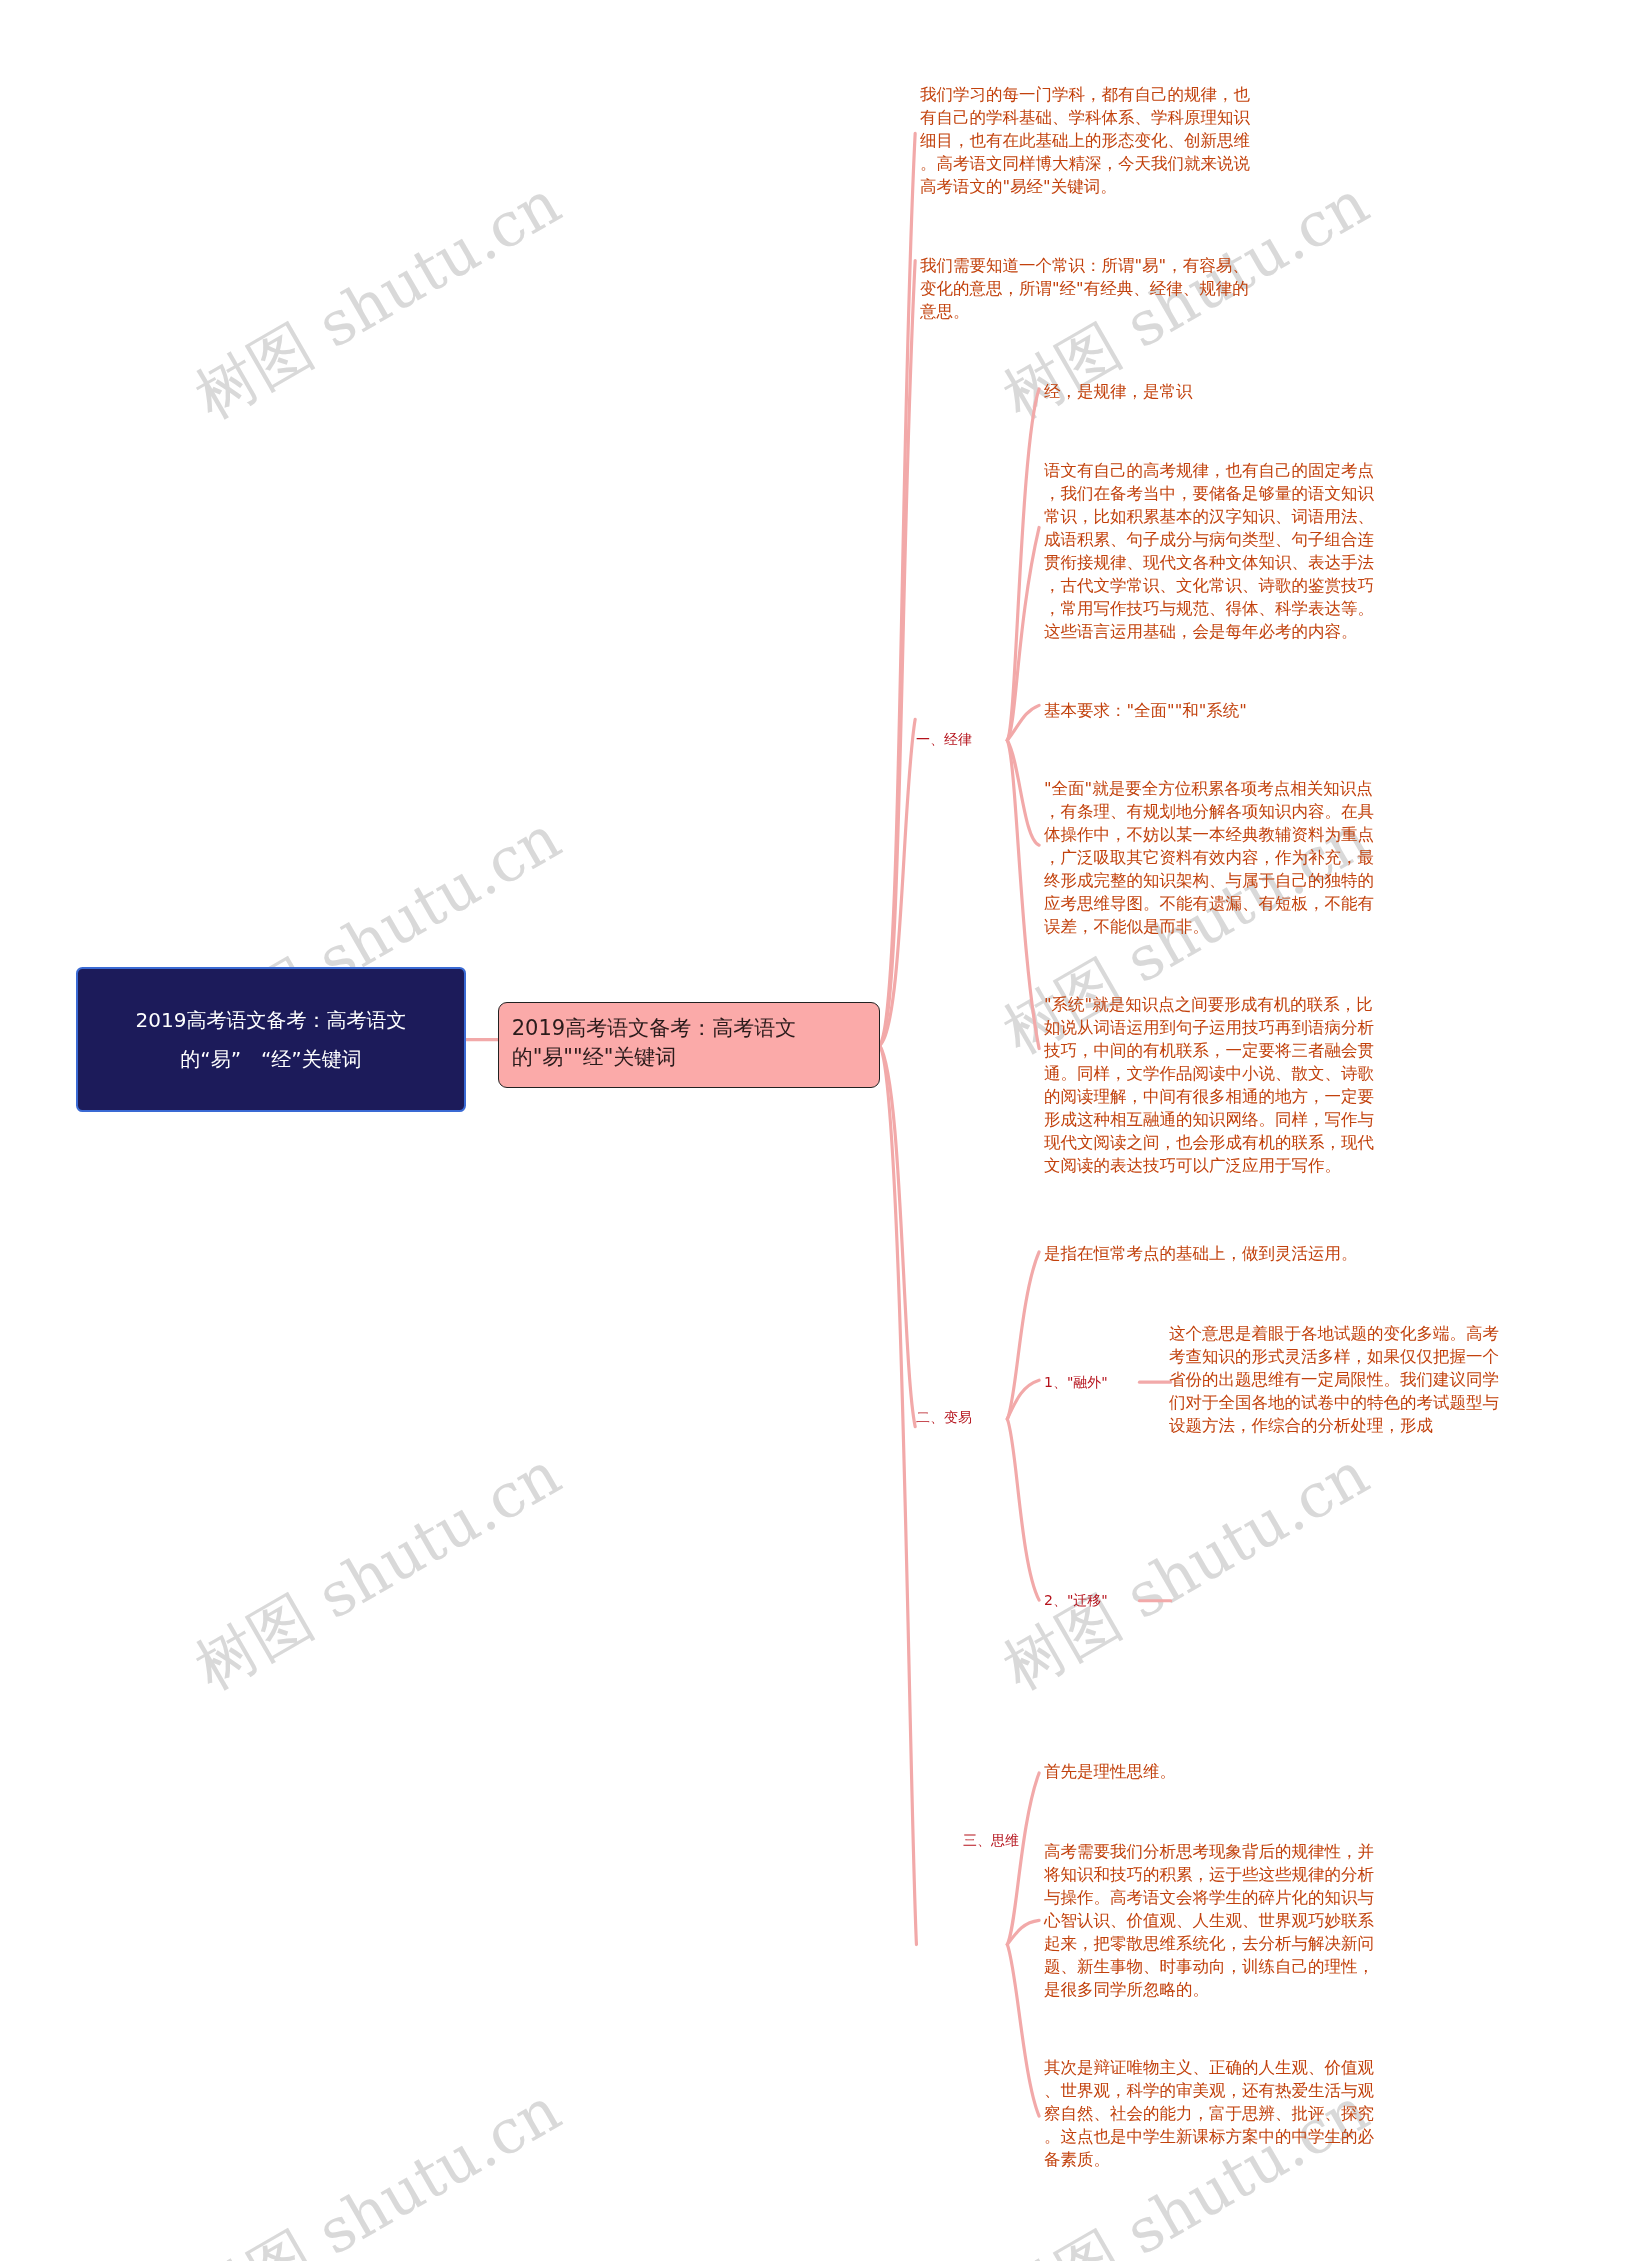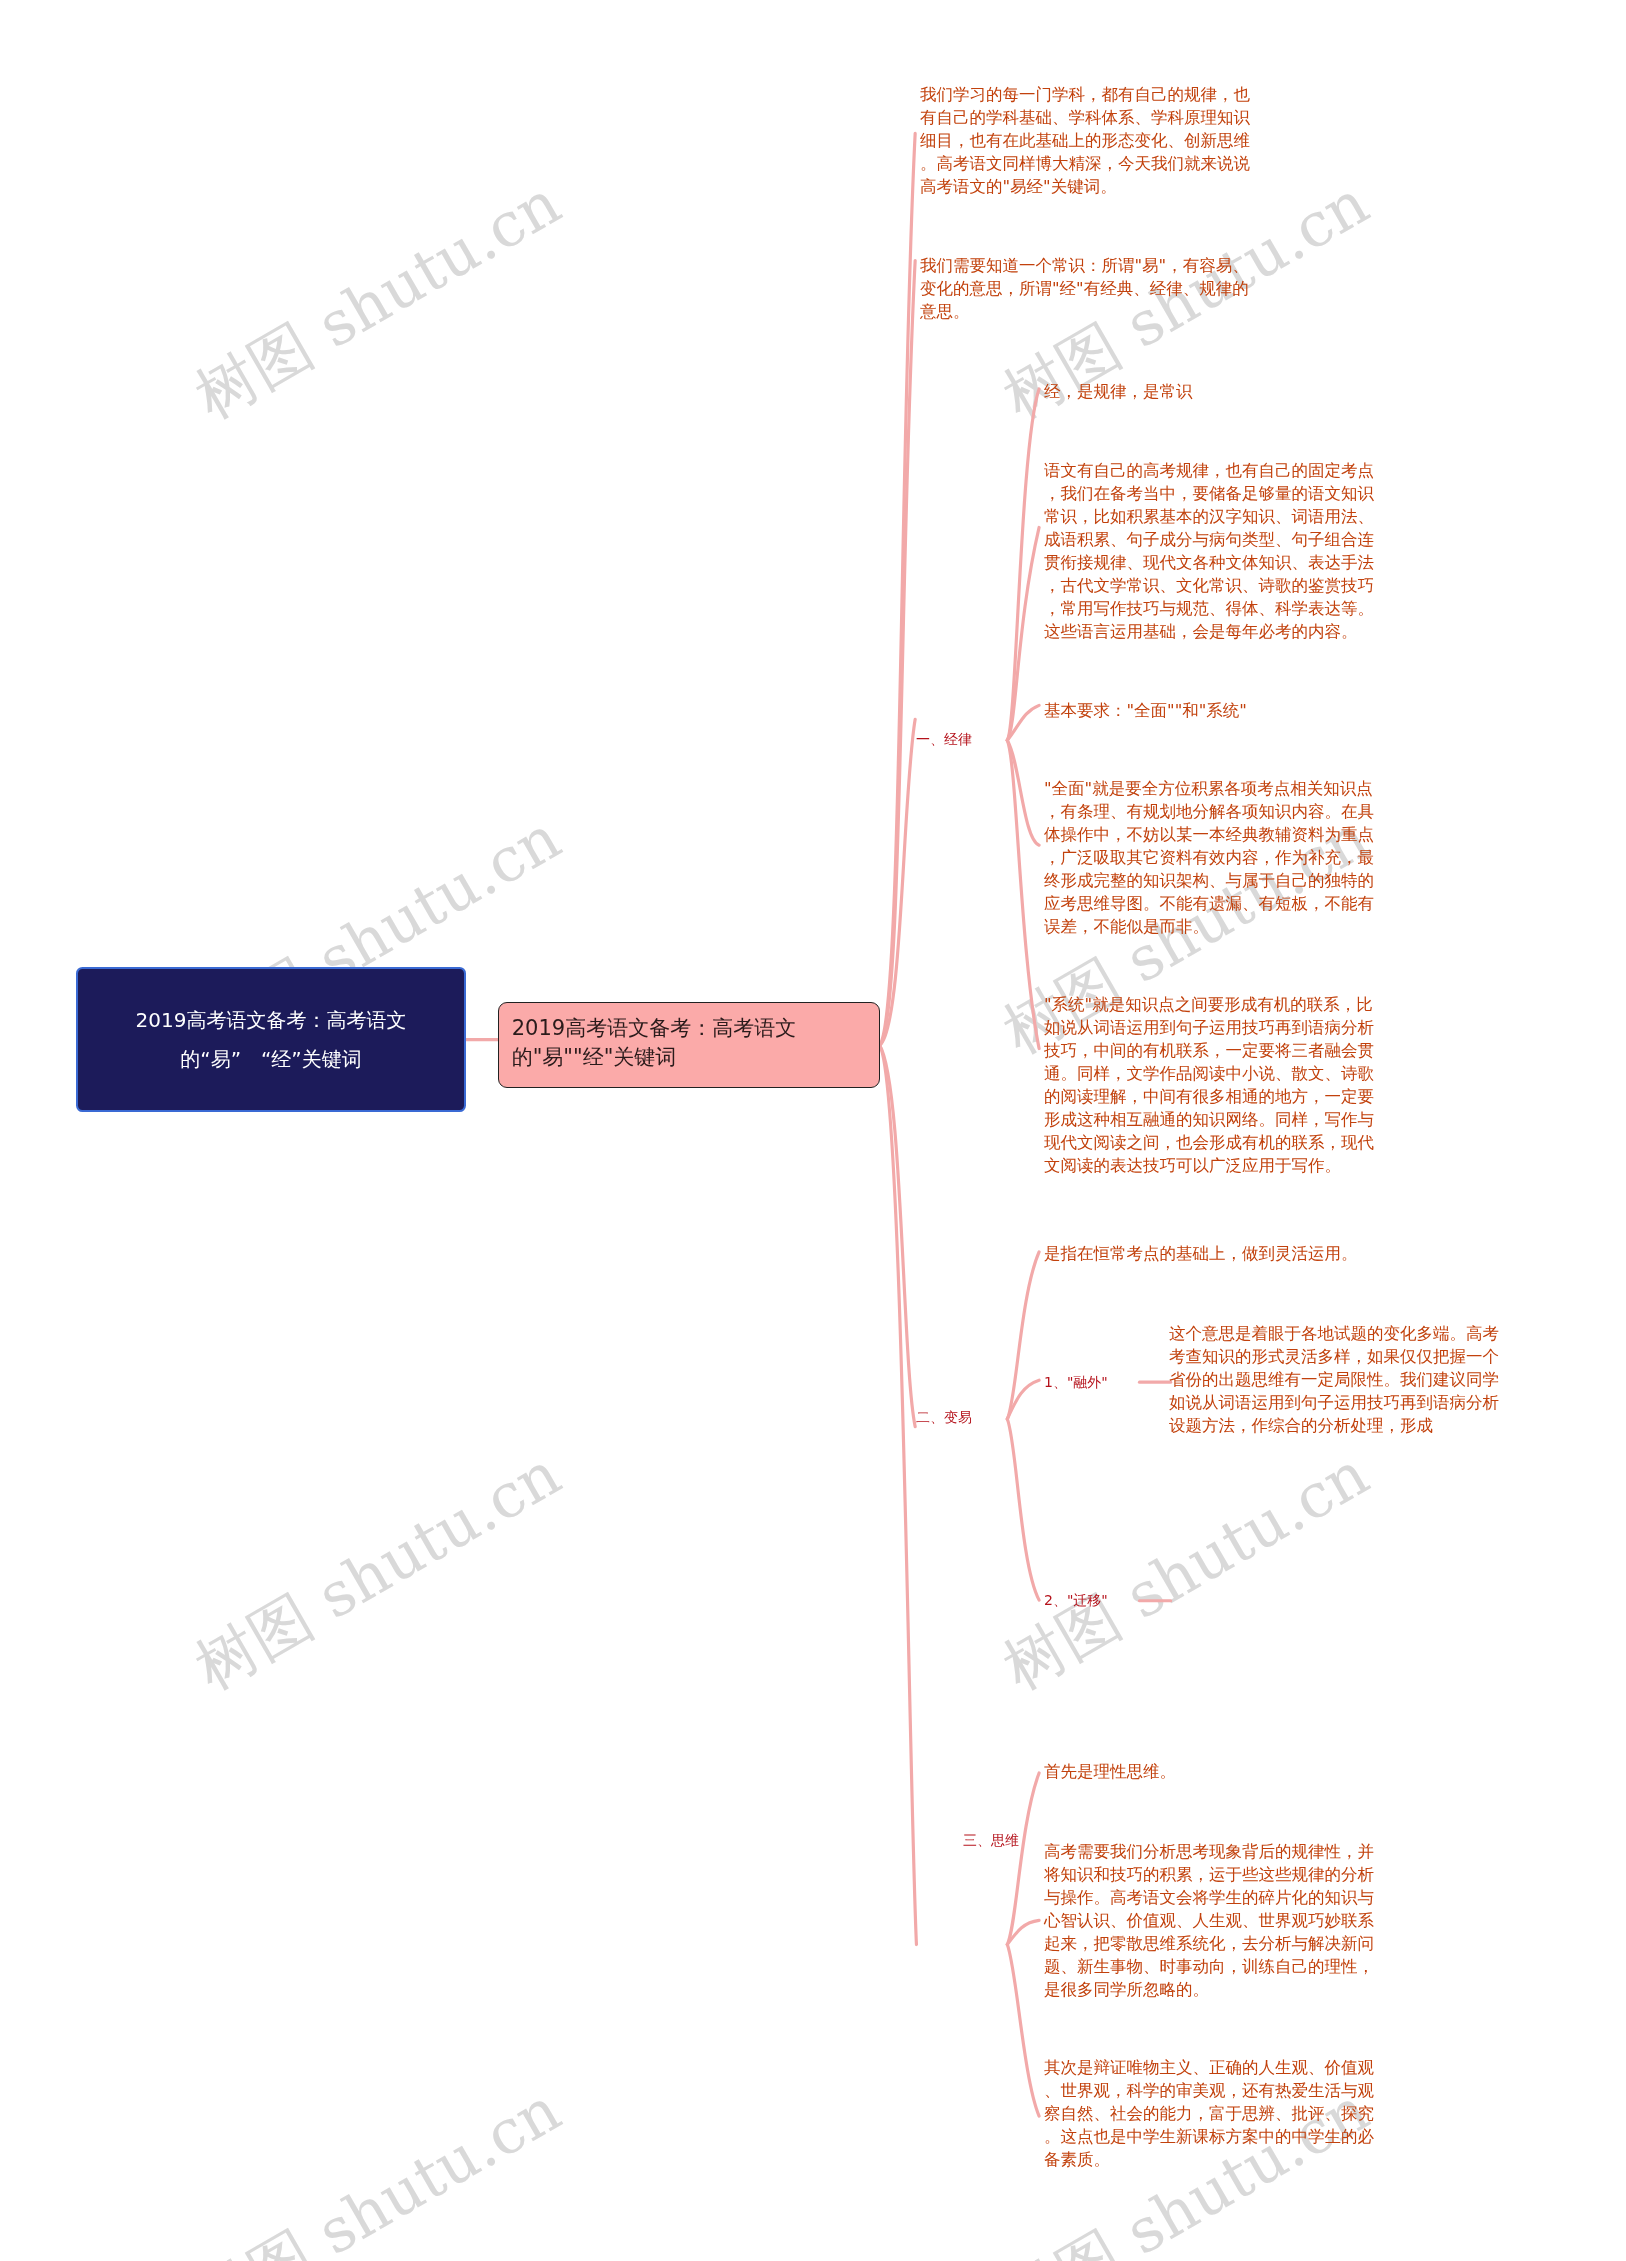--- a/index.html
+++ b/index.html
@@ -120,21 +120,21 @@
 形成这种相互融通的知识网络。同样，写作与
 现代文阅读之间，也会形成有机的联系，现代
 文阅读的表达技巧可以广泛应用于写作。</div>
 
   <div class="topic" style="left:916px; top:1406px;">二、变易</div>
   <div class="leaf" style="left:1044px; top:1242px;">是指在恒常考点的基础上，做到灵活运用。</div>
   <div class="topic" style="left:1044px; top:1371px;">1、"融外"</div>
   <div class="leaf" style="left:1169px; top:1322px;">这个意思是着眼于各地试题的变化多端。高考
 考查知识的形式灵活多样，如果仅仅把握一个
 省份的出题思维有一定局限性。我们建议同学
-如说从词语运用到句子运用技巧再到语病分析
+们对于全国各地的试卷中的特色的考试题型与
 设题方法，作综合的分析处理，形成</div>
   <div class="topic" style="left:1044px; top:1589px;">2、"迁移"</div>
 
   <div class="topic" style="left:916px; top:1829px;padding-left:47px;">三、思维</div>
   <div class="leaf" style="left:1044px; top:1760px;">首先是理性思维。</div>
   <div class="leaf" style="left:1044px; top:1840px;">高考需要我们分析思考现象背后的规律性，并
 将知识和技巧的积累，运于些这些规律的分析
 与操作。高考语文会将学生的碎片化的知识与
 心智认识、价值观、人生观、世界观巧妙联系
 起来，把零散思维系统化，去分析与解决新问

